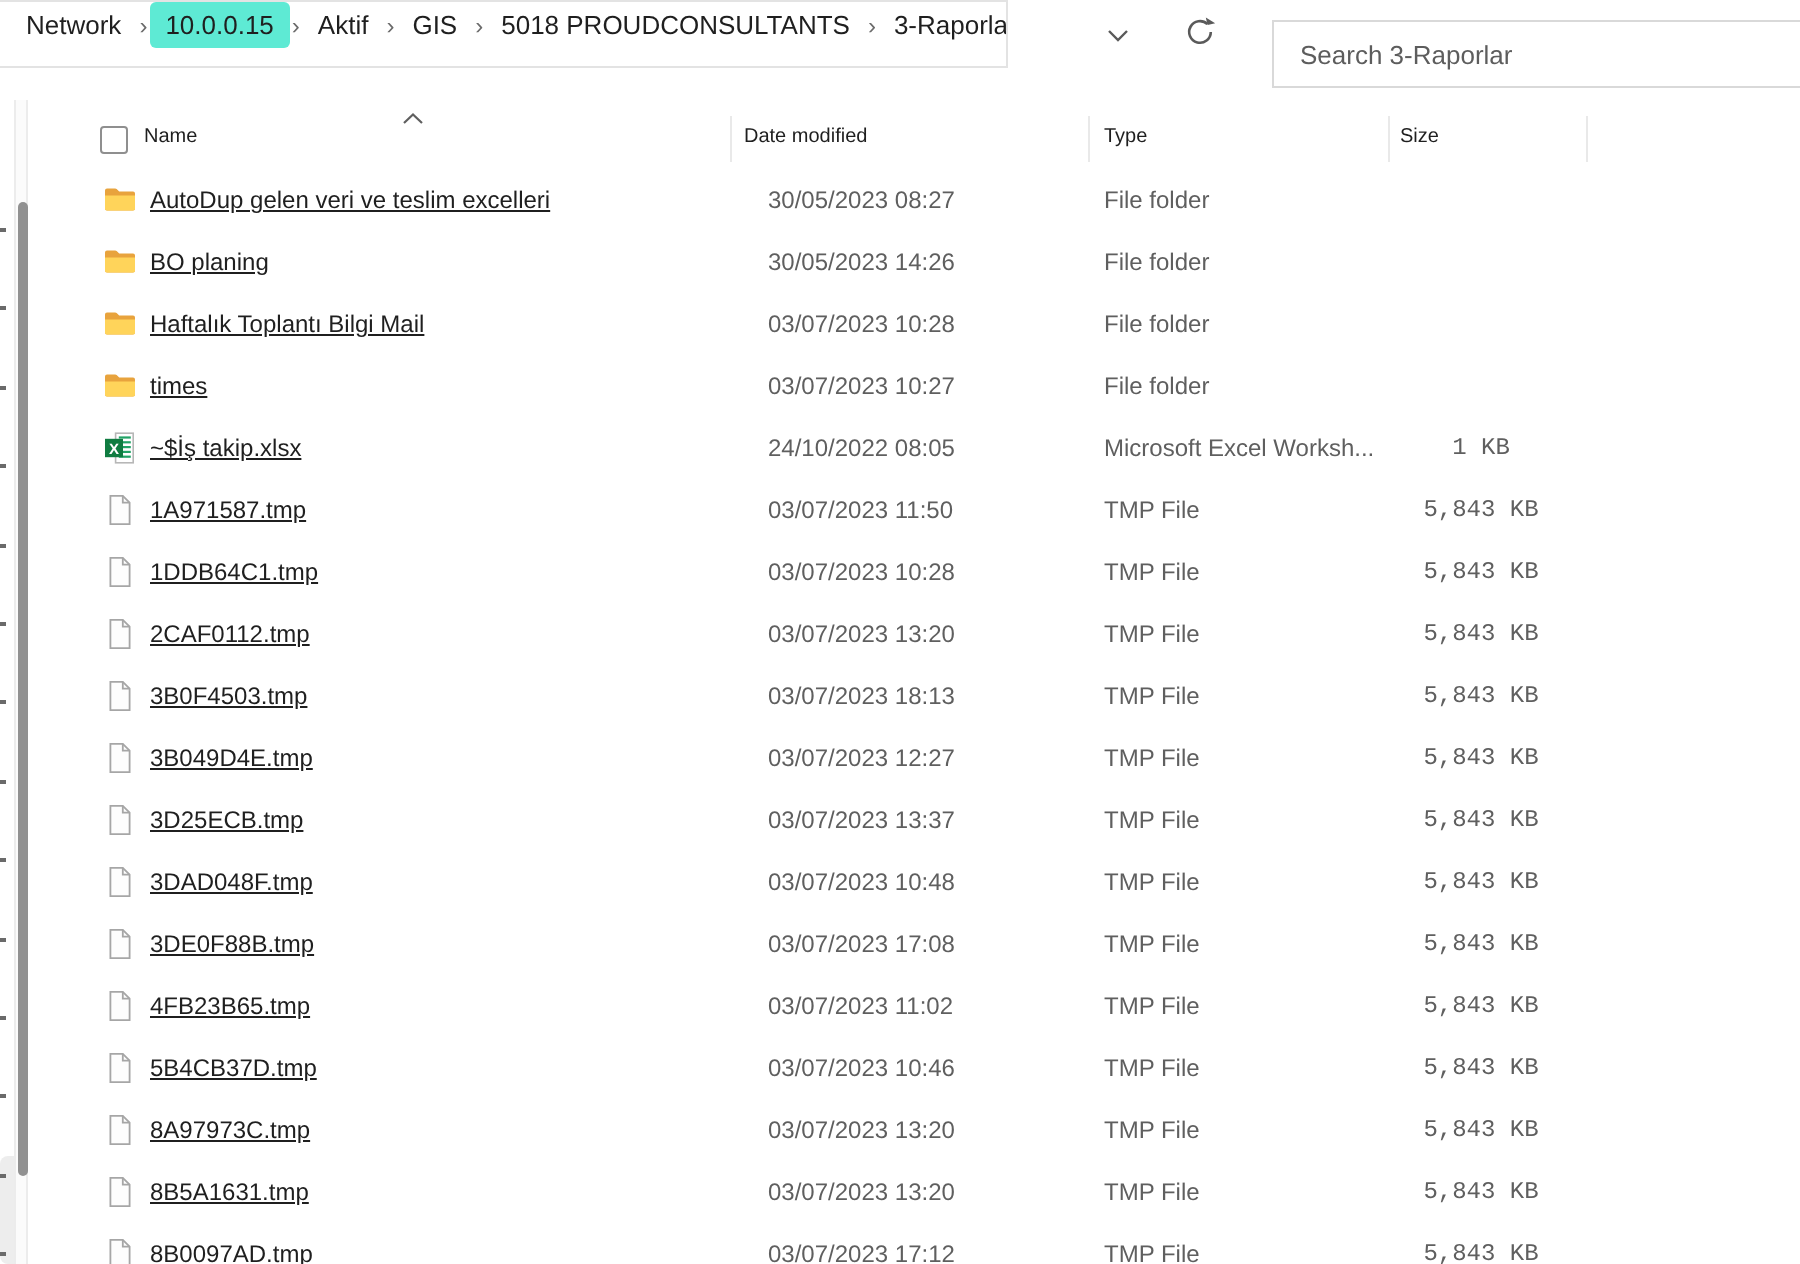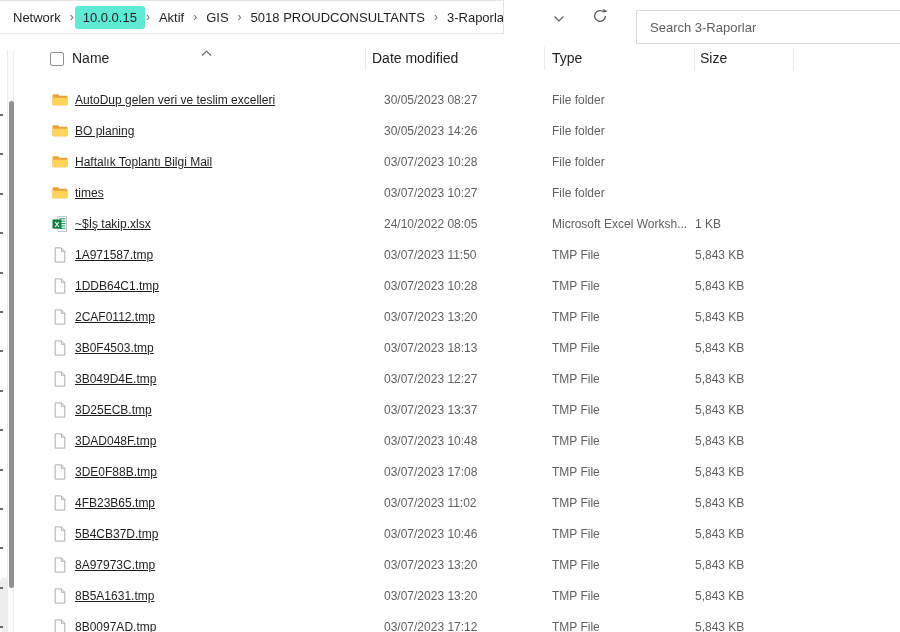--- a/index.html
+++ b/index.html
@@ -3,21 +3,21 @@
 <meta charset="utf-8">
 <style>
   * { margin:0; padding:0; box-sizing:border-box; }
   html,body { width:900px; height:632px; background:#fff; overflow:hidden;
               font-family:"Liberation Sans","DejaVu Sans",sans-serif; }
   body { position:relative; }
 
   
   .addr-box { position:absolute; left:0; top:10; width:504px; height:34px;
               border-top:1px solid #e3e3e3; border-bottom:1px solid #e3e3e3;
-              border-right:1px solid #e3e3e3; display:flex; align-items:center; }
+              border-right:1px solid #e3e3e3; display:flex; align-items:flex-start; }
   .breadcrumb { display:flex; align-items:center; padding-left:5px; font-size:13px;
                 color:#1f1f1f; white-space:nowrap; overflow:hidden; }
   .crumb { padding:4px 8px; border-radius:3px; cursor:default; }
   .crumb.highlight { background:#5eead4; }
   .crumb-sep { color:#6b6b6b; font-size:12px; padding:0 1px; }
   .addr-btn { position:absolute; top:2px; width:28px; height:30px; display:flex;
               align-items:center; justify-content:center; }
   .addr-dropdown { left:545px; }
   .addr-refresh  { left:586px; }
 
@@ -32,42 +32,42 @@
   .left-gray-corner { position:absolute; left:0; top:578px; width:14px; height:54px;
                       background:#ededed; border-radius:4px; }
   .v-scroll-track { position:absolute; left:7px; top:50px; width:7px; height:582px;
                     background:#fbfbfb; border-left:1px solid #ececec;
                     border-right:1px solid #ececec; }
   .v-scroll-thumb { position:absolute; left:1px; top:51px; width:5px; height:487px;
                     background:#919191; border-radius:3px; }
   .edge-tick { position:absolute; left:0; width:3px; height:2px; background:#6a6a6a; }
 
   
-  .list-header { position:absolute; left:0; top:42px; width:900px; height:34px;
-                 font-size:14px; color:#1f1f1f; }
+  .list-header { position:absolute; left:0; top:53px; width:900px; height:34px;
+                 font-size:10px; color:#1f1f1f; }
   .hdr-checkbox { position:absolute; left:50px; top:10px; width:14px; height:14px;
                   border:1px solid #8f8f8f; border-radius:2px; background:#fff; }
   .hdr-label { position:absolute; top:0; line-height:32px; cursor:default; }
   .hdr-name { left:72px; }  .hdr-date { left:372px; }
   .hdr-type { left:552px; } .hdr-size { left:700px; }
   .hdr-sep { position:absolute; top:5px; width:1px; height:23px; background:#e9e9e9; }
   .sort-icon { position:absolute; left:201px; top:2px; }
 
   
   .rows { position:absolute; left:0; top:85px; width:900px; }
   .file-row { position:relative; height:31px; font-size:12px; }
   .row-icon { position:absolute; left:52px; top:7px; width:16px; height:16px; }
   .row-icon svg { display:block; }
   .cell-name { position:absolute; left:75px; top:0; width:285px; line-height:31px;
                color:#1f1f1f; white-space:nowrap; overflow:hidden;text-decoration:underline; }
   .cell-date { position:absolute; left:384px; top:0; width:165px; line-height:31px; color:#5f5f5f; }
   .cell-type { position:absolute; left:552px; top:0; width:138px; line-height:31px;
                color:#5f5f5f; white-space:nowrap; overflow:hidden; }
   .cell-size { position:absolute; left:695px; top:0; width:91px; line-height:31px;
-               color:#5f5f5f; text-align:left; }
+               color:#5f5f5f; text-align:center;font-family:Liberation Mono, monospace; }
 </style>
 </head>
 <body>
 
 <div class="addr-box">
   <div class="breadcrumb">
   <span class="crumb">Network</span>
 <span class="crumb-sep">›</span>
   <span class="crumb highlight">10.0.0.15</span>
 <span class="crumb-sep">›</span>

